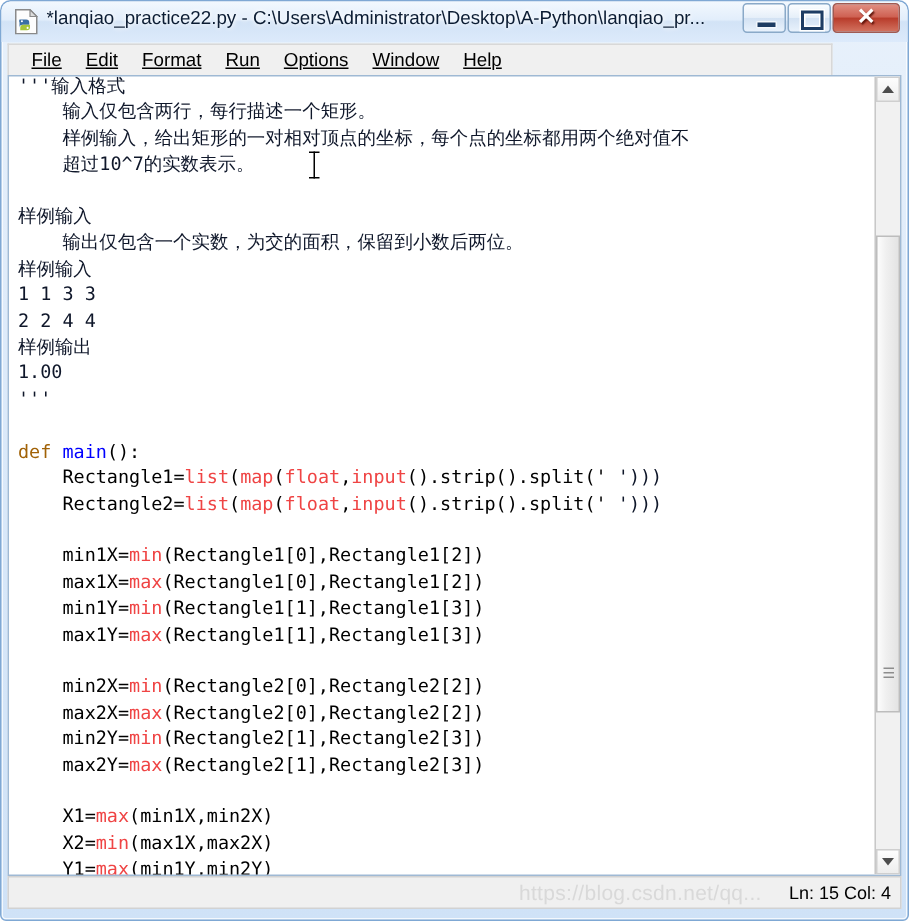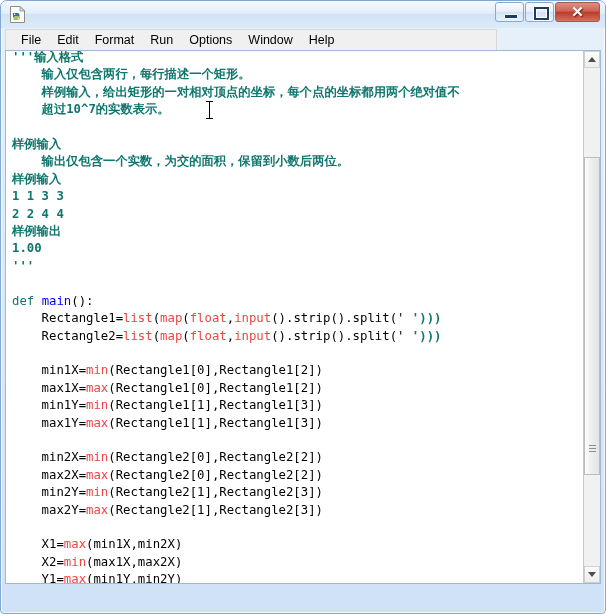--- a/index.html
+++ b/index.html
@@ -98,29 +98,30 @@
     font-weight: bold;
     font-size: 15px;
     color: #ffffff;
     text-shadow: 1px 1px 1px rgba(80,10,0,.8);
   }
 
   
   #menubar {
     position: absolute;
     left: 4px; top: 28px;
-    width: 492px;
+    width: 550px;
     height: 21px;
     background: #f0f0f0;
     border: 1px solid #d8d8d8;
     border-bottom: none;
     box-sizing: border-box;
     display: flex;
     align-items: center;
     padding-left: 7px;
+    text-decoration: underline;
   }
   .menu-item {
     font-size: 12.5px;
     color: #000000;
     padding: 2px 8px;
     white-space: nowrap;
     cursor: default;
   }
 
   
@@ -141,22 +142,22 @@
     height: 540px;
     padding: 2px 0 0 6px;
     box-sizing: border-box;
     overflow: hidden;
     font-family: "DejaVu Sans Mono", "Liberation Mono", monospace;
     font-size: 12.3px;
     line-height: 17.4px;
     white-space: pre;
     color: #000000;
   }
-  .str   { color: #0f766e; font-weight: bold; }
-  .kw    { color: #0f766e; }
+  .str   { color: #0f172a; }
+  .kw    { color: #a16207; }
   .bi    { color: #ef4444; }
   .defn  { color: #0000ff; }
 
   
   #vscroll {
     position: absolute;
     right: 0; top: 0;
     width: 17px;
     height: 532px;
     background: #f1f1f1;
@@ -242,20 +243,21 @@
 
   <div id="titlebar">
     <svg id="title-icon" viewBox="0 0 17 17">
       <path d="M1.5 0.5 H11 L15.5 5 V16.5 H1.5 Z" fill="#fdfdfd" stroke="#8a8a8a" stroke-width="1"></path>
       <path d="M11 0.5 L15.5 5 H11 Z" fill="#dcdcdc" stroke="#8a8a8a" stroke-width="0.8"></path>
       <path d="M4 7 h4.5 a2 2 0 0 1 2 2 v1.5 h-4.5 a2 2 0 0 0 -2 2 v-3.5 a2 2 0 0 1 0 -2 z" fill="#3a6fa5"></path>
       <circle cx="5.6" cy="8.2" r="0.7" fill="#fff"></circle>
       <path d="M11 10.5 h-4.5 a2 2 0 0 0 -2 2 v1.6 h4.5 a2 2 0 0 0 2 -2 z" fill="#a8c63a"></path>
       <circle cx="9.4" cy="12.6" r="0.7" fill="#fff"></circle>
     </svg>
+    <div id="title-text">*lanqiao_practice22.py - C:\Users\Administrator\Desktop\A-Python\lanqiao_pr...</div>
 
     <div class="winbtn" id="btn-min">
       <div class="glyph-min"></div>
     </div>
     <div class="winbtn" id="btn-max">
       <div class="glyph-max"></div>
     </div>
     <div class="winbtn" id="btn-close">
       <div class="glyph-close">✕</div>
     </div>
@@ -324,20 +326,24 @@
         <div class="grip" style="top:287px"></div>
         <div class="grip" style="top:290px"></div>
         <div class="grip" style="top:293px"></div>
       </div>
       <div id="vs-down">
         <div class="arrow-down"></div>
       </div>
     </div>
   </div>
 
+  <div id="statusbar">
+    <div id="watermark">https://blog.csdn.net/qq...</div>
+    <div id="status-pos">Ln: 15  Col: 4</div>
+  </div>
 
   <div id="mouse-cursor">
     <div class="bar" style="left:4px; top:0; width:1px; height:18px;"></div>
     <div class="bar" style="left:1px; top:0; width:7px; height:1px;"></div>
     <div class="bar" style="left:1px; top:17px; width:7px; height:1px;"></div>
   </div>
 
 </div>
 
 </body></html>

